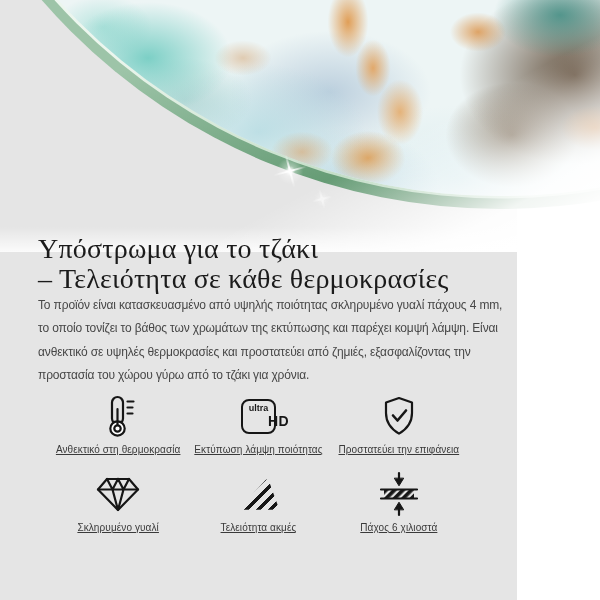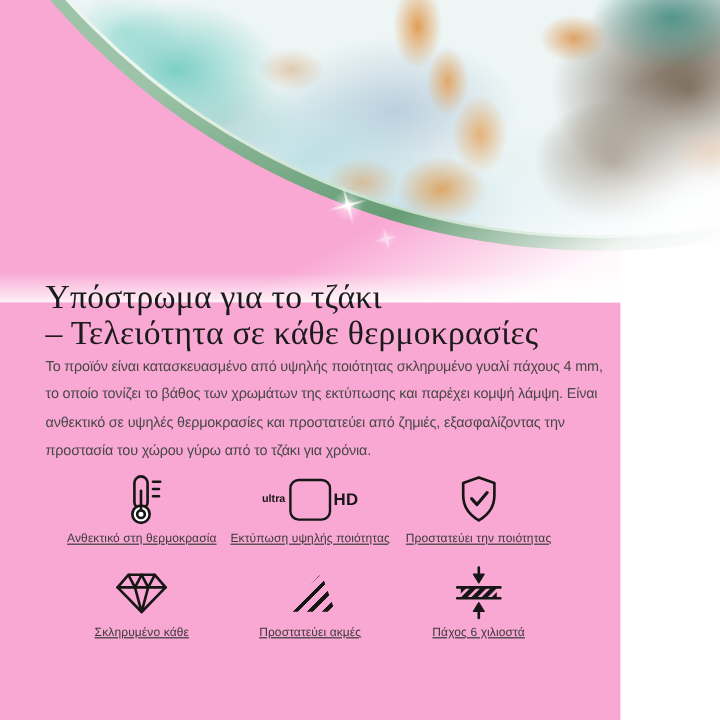--- a/index.html
+++ b/index.html
@@ -1,18 +1,18 @@
 <!DOCTYPE html>
 <html><head>
 <meta charset="utf-8">
 <style>
   * { margin:0; padding:0; box-sizing:border-box; }
   html,body { width:600px; height:600px; overflow:hidden; background:#ffffff; }
   body { font-family:"Liberation Sans","DejaVu Sans",sans-serif; }
-  .page { position:relative; width:517px; height:600px; background:#f9a8d4; }
+  .page { position:relative; width:517px; height:600px; background:#e5e5e5; }
 
   
   .hero { position:relative; width:600px; height:234px; }
   .hero .layer { position:absolute; left:0; top:0; width:600px; height:252px; }
 
   .edge-outer {
     clip-path: circle(607px at 500px -398px);
     background: linear-gradient(165deg,#9dc4a8 25%,#5f976f 70%,#43764f 100%);
     filter: drop-shadow(0 6px 8px rgba(125,138,138,.5)) drop-shadow(0 20px 28px rgba(142,152,154,.38));
   }
@@ -68,21 +68,21 @@
 
   
   .features { margin-top:6px; padding:0 10px 0 10px; display:grid;
               grid-template-columns:repeat(3,1fr); row-gap:16px; }
   .feature { display:flex; flex-direction:column; align-items:center; }
   .icon-box { height:46px; display:flex; align-items:center; justify-content:center; }
   .f-label { margin-top:5px; font-size:10px; color:#3a3a3a; letter-spacing:.1px; white-space:nowrap;text-decoration:underline; }
   svg.ic { stroke:#161616; fill:none; stroke-width:2.2; stroke-linecap:round; stroke-linejoin:round; }
 
   .uhd { width:35px; height:35px; border:2.6px solid #161616; border-radius:8px;
-         display:flex; flex-direction:row; align-items:center; justify-content:center;
+         display:flex; flex-direction:column; align-items:center; justify-content:center;
          line-height:1; color:#161616; }
   .uhd-top { font-size:9px; font-weight:700; margin-bottom:1px; }
   .uhd-bottom { font-size:14px; font-weight:700; letter-spacing:.3px;padding-left:40px; }
 
   .stripes { width:40px; height:31px;
     clip-path: polygon(0 100%, 68% 4%, 74% 0, 100% 92%, 100% 100%);
     background: repeating-linear-gradient(135deg, #161616 0 3.4px, transparent 3.4px 8.6px); }
 </style>
 </head>
 <body>
@@ -124,48 +124,48 @@
         <div class="f-label">Ανθεκτικό στη θερμοκρασία</div>
       </div>
 
       <div class="feature">
         <div class="icon-box">
           <div class="uhd">
             <span class="uhd-top">ultra</span>
             <span class="uhd-bottom">HD</span>
           </div>
         </div>
-        <div class="f-label">Εκτύπωση υψηλής ποιότητας</div>
+        <div class="f-label">Εκτύπωση λάμψη ποιότητας</div>
       </div>
 
       <div class="feature">
         <div class="icon-box">
           <svg class="ic" width="44" height="43" viewBox="0 0 44 43">
             <path d="M22 3 L35 7.5 V18 C35 27.5 29.5 34.3 22 38.6 C14.5 34.3 9 27.5 9 18 V7.5 Z"></path>
             <path d="M16 20.5 L20.5 25.5 L29 15.5" stroke-width="2.6"></path>
           </svg>
         </div>
-        <div class="f-label">Προστατεύει την ποιότητας</div>
+        <div class="f-label">Προστατεύει την επιφάνεια</div>
       </div>
 
       <div class="feature">
         <div class="icon-box">
           <svg class="ic" width="46" height="40" viewBox="0 0 46 40" stroke-width="2">
             <path d="M12 5 H34 L43 15.5 L23 36 L3 15.5 Z"></path>
             <path d="M3 15.5 H43 M12 5 L17.5 15.5 M34 5 L28.5 15.5 M23 5 L17.5 15.5 M23 5 L28.5 15.5 M17.5 15.5 L23 36 M28.5 15.5 L23 36"></path>
           </svg>
         </div>
-        <div class="f-label">Σκληρυμένο κάθε</div>
+        <div class="f-label">Σκληρυμένο γυαλί</div>
       </div>
 
       <div class="feature">
         <div class="icon-box">
           <div class="stripes"></div>
         </div>
-        <div class="f-label">Προστατεύει ακμές</div>
+        <div class="f-label">Τελειότητα ακμές</div>
       </div>
 
       <div class="feature">
         <div class="icon-box">
           <svg class="ic" width="44" height="46" viewBox="0 0 44 46" stroke-width="2">
             <defs>
               <pattern id="hch" width="6" height="6" patternUnits="userSpaceOnUse" patternTransform="rotate(45)">
                 <rect x="0" y="0" width="2.6" height="6" fill="#161616"></rect>
               </pattern>
             </defs>

